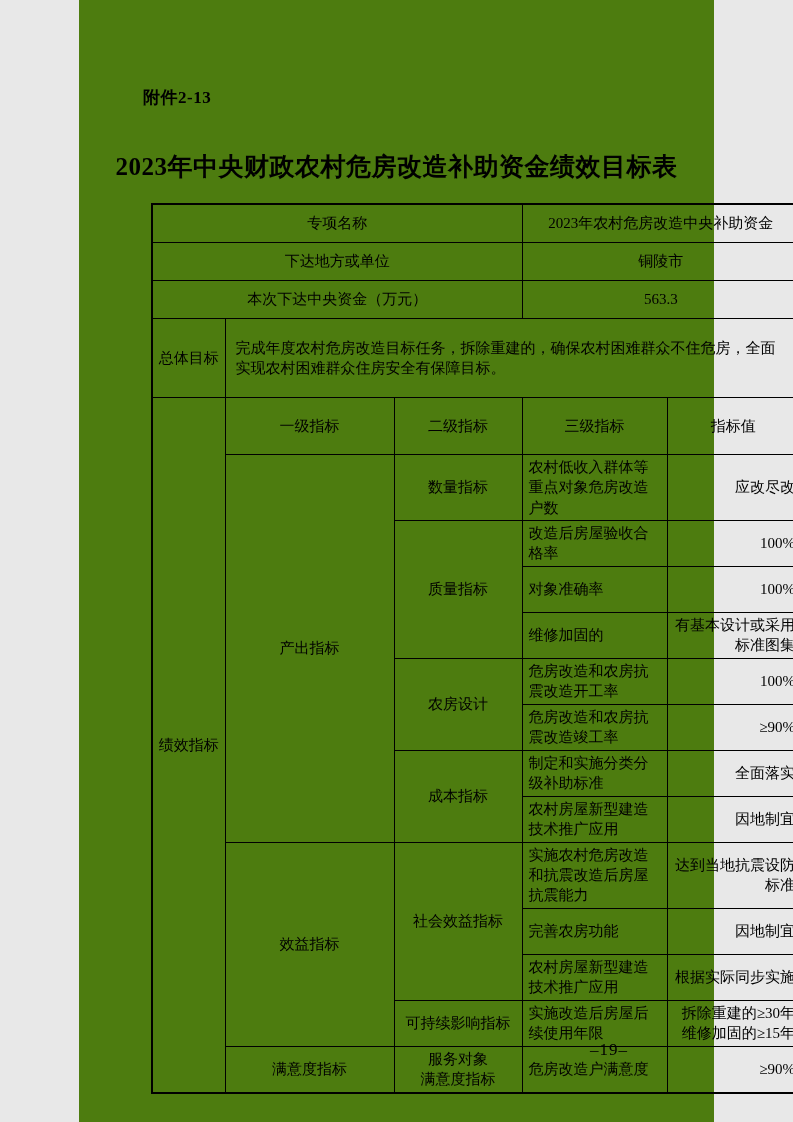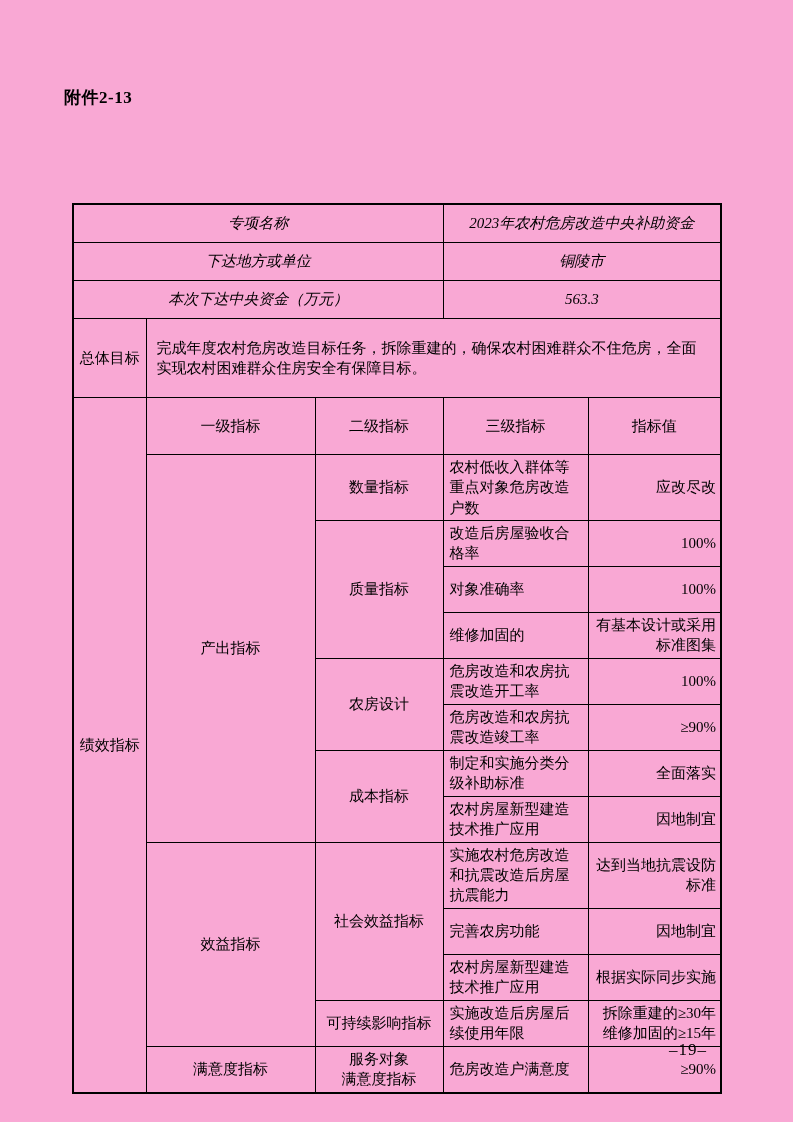--- a/index.html
+++ b/index.html
@@ -1,21 +1,21 @@
 <!DOCTYPE html>
 <html><head>
 <meta charset="utf-8">
 <style>
   html, body { margin: 0; padding: 0; background: #e8e8e8; }
   .page {
     position: relative;
-    width: 793px;
+    width: 635px;
     height: 1122px;
     margin: 0 auto;
-    background: #f9a8d4;
+    background: #4d7c0f;
     color: #000000;
     font-family: "Liberation Serif", "DejaVu Serif", serif;
   }
   .attachment {
     position: absolute;
     left: 64px;
     top: 86px;
     font-size: 17px;
     font-weight: bold;
     letter-spacing: 0.5px;
@@ -50,40 +50,41 @@
   }
   .c   { text-align: center; }
   .l3  { text-align: left; padding-left: 6px !important; margin-left: 10px; }
   .val { text-align: right; white-space: pre-line; }
   .pre { white-space: pre-line; }
   .goal-text {
     text-align: left;
     padding: 4px 10px !important;
     line-height: 1.6;
   }
-  tr.ri td { height: 33px; font-style: italic; }
+  tr.ri td { height: 33px; }
   tr.rg td { height: 70px; }
   tr.rh td { height: 52px; }
   tr.r1 td { height: 53px; }
   tr.rd td { height: 41px; }
   .page-number {
     position: absolute;
     top: 1040px;
     right: 86px;
     font-size: 17px;
     letter-spacing: 1px;
   }
 </style>
 </head>
 <body>
 
 <div class="page">
 
   <div class="attachment">附件2-13</div>
 
+  <h1 class="doc-title">2023年中央财政农村危房改造补助资金绩效目标表</h1>
 
   <table class="main-table">
     <colgroup>
       <col style="width:73px">
       <col style="width:169px">
       <col style="width:128px">
       <col style="width:145px">
       <col style="width:133px">
     </colgroup>
     <tbody>

